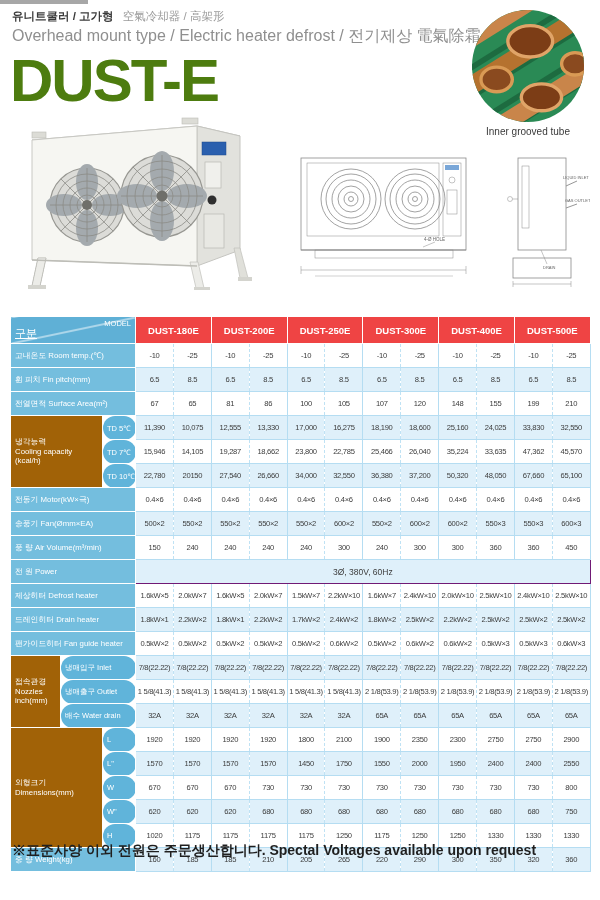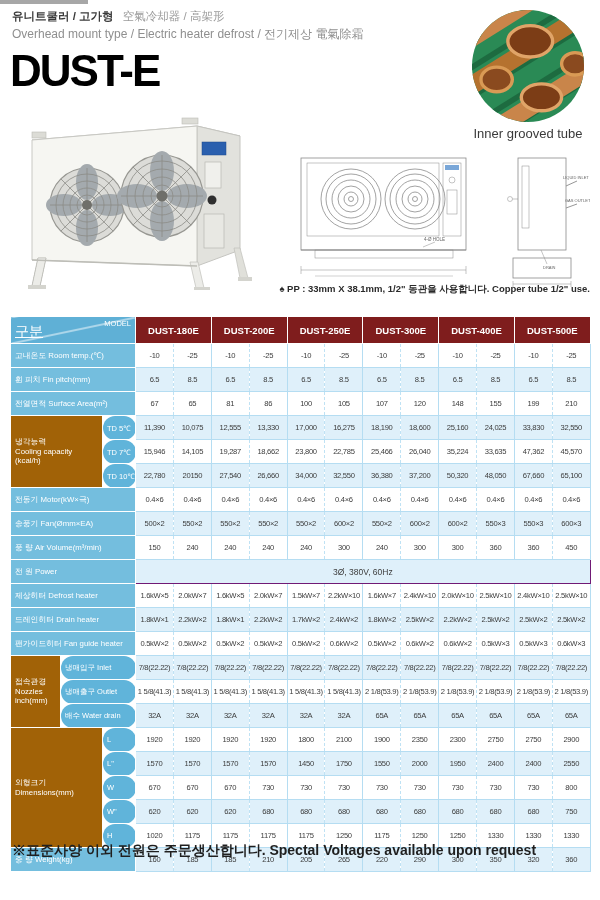--- a/index.html
+++ b/index.html
@@ -3,40 +3,40 @@
 <meta charset="utf-8">
 <style>
   html,body{margin:0;padding:0;background:#fff;}
   #page{position:relative;width:600px;height:900px;background:#ffffff;
         font-family:"Liberation Sans", sans-serif;overflow:hidden;}
   .corner-mark{position:absolute;left:0;top:0;width:88px;height:4px;background:#a7a7a7;}
   
   .hline1{position:absolute;left:12px;top:9px;font-size:11.5px;white-space:nowrap;}
   .hline1 .ko{font-weight:bold;color:#3a3a3a;}
   .hline1 .cn{color:#9a9a9a;margin-left:6px;font-weight:normal;}
-  .hline2{position:absolute;left:12px;top:26px;font-size:12px;color:#8f8f8f;white-space:nowrap;}
-  .title{position:absolute;left:10px;top:46px;font-size:44px;font-weight:800;color:#000000;
+  .hline2{position:absolute;left:12px;top:26px;font-size:16px;color:#8f8f8f;white-space:nowrap;}
+  .title{position:absolute;left:10px;top:46px;font-size:60px;font-weight:800;color:#4d7c0f;
          letter-spacing:-2px;}
   .tube-fig{position:absolute;left:468px;top:10px;width:120px;text-align:center;}
   .tube-fig svg{display:block;margin:0 auto;}
-  .tube-cap{margin-top:4px;font-size:13px;color:#3a3a3a;}
+  .tube-cap{margin-top:4px;font-size:10px;color:#3a3a3a;}
   
   .photo{position:absolute;left:12px;top:110px;}
   .drawings{position:absolute;left:293px;top:148px;}
   .pp-note{position:absolute;right:10px;top:283px;font-size:9.5px;color:#2a2a2a;font-weight:bold;white-space:nowrap;}
   
   .tblwrap{position:absolute;left:10px;top:316px;width:580px;}
   table{border-collapse:collapse;table-layout:fixed;width:580px;}
   th,td{padding:0;margin:0;}
-  thead th{height:26px;background:#7f1d1d;color:#fff;font-size:9.5px;font-weight:bold;
+  thead th{height:26px;background:#ef4444;color:#fff;font-size:9.5px;font-weight:bold;
            border:1px solid #fff;text-align:center;}
   th.corner{background:#5fb0d6;position:relative;
     background-image:linear-gradient(to bottom right,transparent calc(50% - 1px),rgba(255,255,255,.95) 50%,transparent calc(50% + 1px));}
   th.corner .ct{position:absolute;top:2px;right:4px;font-size:7.5px;font-weight:normal;}
-  th.corner .cb{position:absolute;bottom:2px;left:4px;font-size:14px;font-weight:normal;text-decoration:underline;}
+  th.corner .cb{position:absolute;bottom:2px;left:4px;font-size:11px;font-weight:normal;text-decoration:underline;}
   tbody tr{height:24px;}
   tbody tr.stripe td.d, tbody tr.stripe td.pspan{background:#dff0fa;}
   th.lbl,th.lblg,th.lbls{color:#fff;font-weight:normal;text-align:left;font-size:7.8px;
     border:1px solid rgba(255,255,255,.9);padding-left:4px;white-space:nowrap;overflow:hidden;}
   th.lbl{background:#74bede;}
   th.lblg{background:#a16207;white-space:pre-line;line-height:1.25;vertical-align:middle;}
   th.lbls{background:#60b4da;font-size:7.5px;border-radius:12px;}
   td.d{font-size:7.6px;color:#3c3c3c;text-align:center;letter-spacing:-0.3px;
        border-top:1px solid #b5ddf2;border-bottom:1px solid #b5ddf2;
        border-left:1px dashed #bfe2f4;border-right:1px dashed #bfe2f4;background:#fff;
@@ -196,21 +196,20 @@
         <line x1="220" y1="136" x2="278" y2="136" stroke-width="0.5"></line>
         <line x1="220" y1="133" x2="220" y2="139" stroke-width="0.5"></line>
           <line x1="278" y1="133" x2="278" y2="139" stroke-width="0.5"></line>
       </g>
       <text x="270" y="31" font-size="4" fill="#666">LIQUID INLET</text>
       <text x="272" y="54" font-size="4" fill="#666">GAS OUTLET</text>
       <text x="250" y="121" font-size="4" fill="#666">DRAIN</text>
     </svg>
   </div>
 
-  <div class="pp-note">♠ PP : 33mm X 38.1mm, 1/2" 동관을 사용합니다. Copper tube 1/2" use.</div>
 
   <div class="tblwrap">
     <table id="spec-table">
         <colgroup>
           <col style="width: 50px;">
           <col style="width: 42px;">
           <col style="width: 33px;">
           <col style="width: 37.9px;">
           <col style="width: 37.9px;">
           <col style="width: 37.9px;">

